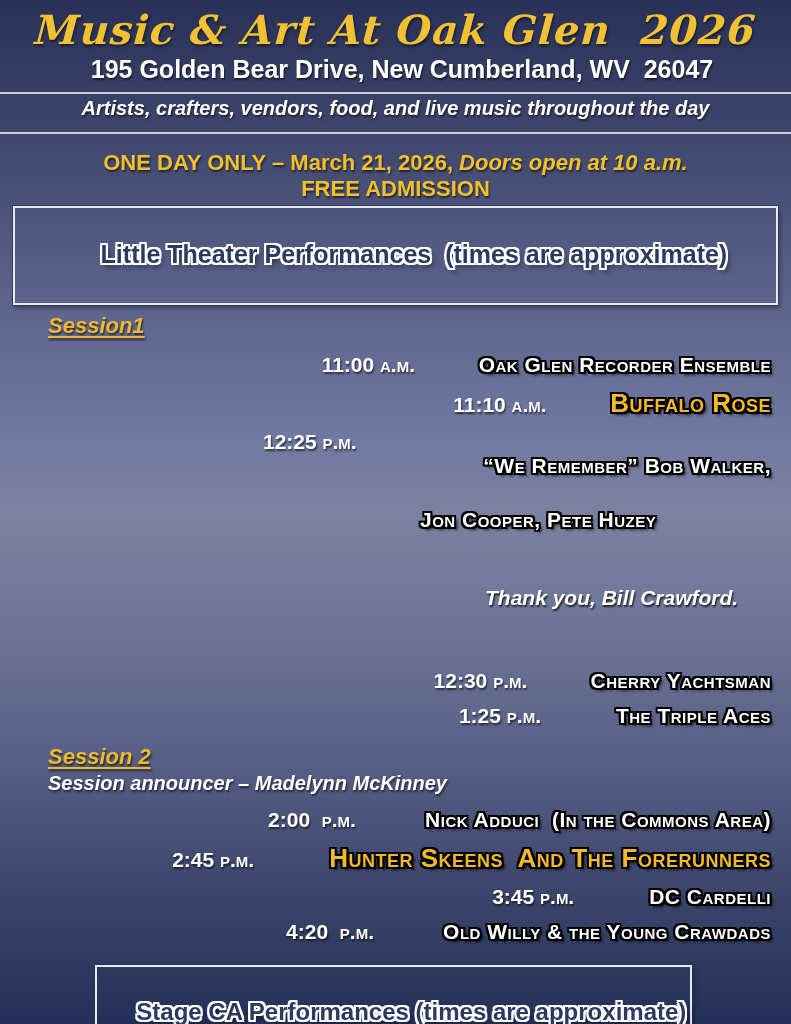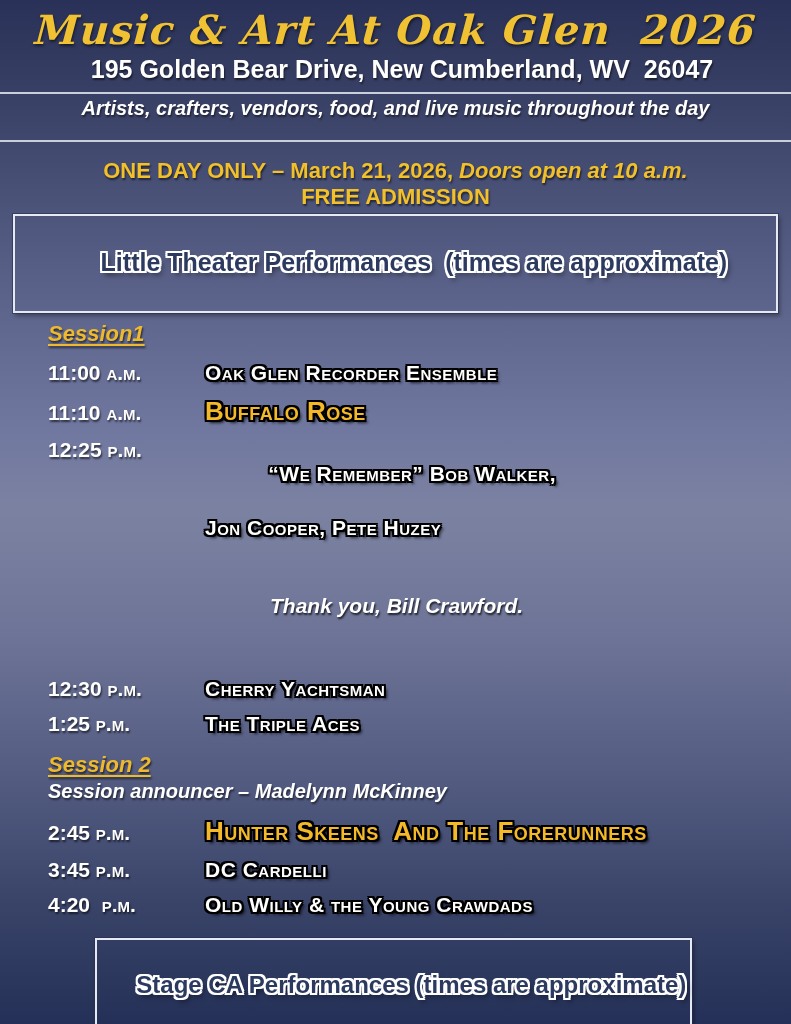--- a/index.html
+++ b/index.html
@@ -42,21 +42,21 @@
     font-size: 25px;
     white-space: pre-wrap;
     margin-top: 2px;
     text-shadow: 1px 2px 2px rgba(0,0,0,0.55);
     padding-left: 13px;
   }
   .tagline {
     margin-top: 8px;
     border-top: 2px solid #c9cedd;
     border-bottom: 2px solid #c9cedd;
-    padding: 3px 0 20px 0;
+    padding: 3px 0 12px 0;
     text-align: center;
     font-weight: bold;
     font-style: italic;
     font-size: 20px;
     text-shadow: 1px 2px 2px rgba(0,0,0,0.5);
   }
   .oneday {
     margin-top: 16px;
     text-align: center;
     font-weight: bold;
@@ -103,21 +103,21 @@
     text-shadow: 1px 2px 2px rgba(0,0,0,0.6);
   }
   .sess-a {
     font-weight: bold;
     font-style: italic;
     font-size: 20px;
     margin-top: 2px;
     text-shadow: 1px 2px 2px rgba(0,0,0,0.55);
   }
   .rows { margin-top: 14px; }
-  .row { display: flex; align-items: baseline; margin-bottom: 11px; }
+  .row { display: flex; align-items: baseline; margin-bottom: 11px; justify-content: flex-end; }
   .time {
     flex: 0 0 157px;
     font-weight: bold;
     font-size: 21px;
     font-variant: small-caps;
     white-space: pre-wrap;
     text-shadow: 1px 2px 2px rgba(0,0,0,0.6);
   }
   .act {
     font-weight: bold;
@@ -193,20 +193,24 @@
         <div class="time">1:25 p.m.</div>
         <div class="act">The Triple Aces</div>
       </div>
     </div>
 
     <div class="sess-h" style="margin-top:5px;">Session 2</div>
     <div class="sess-a">Session announcer – Madelynn McKinney</div>
 
     <div class="rows" style="margin-top:13px;">
       <div class="row">
+        <div class="time">2:00  p.m.</div>
+        <div class="act">Nick Adduci  (In the Commons Area)</div>
+      </div>
+      <div class="row">
         <div class="time">2:45 p.m.</div>
         <div class="act gold">Hunter Skeens  And The Forerunners</div>
       </div>
       <div class="row">
         <div class="time">3:45 p.m.</div>
         <div class="act">DC Cardelli</div>
       </div>
       <div class="row">
         <div class="time">4:20  p.m.</div>
         <div class="act">Old Willy &amp; the Young Crawdads</div>

